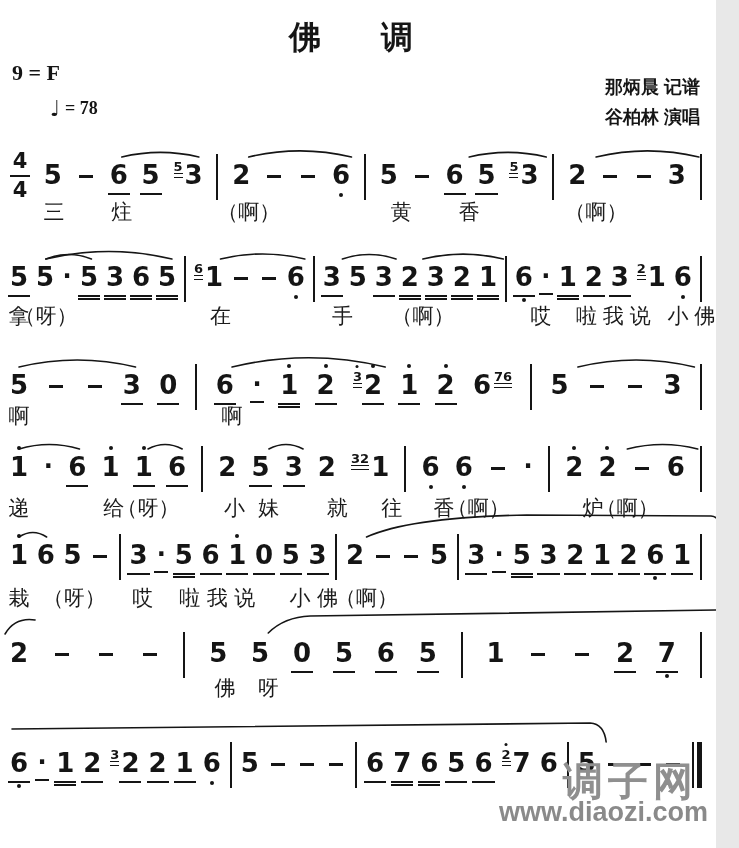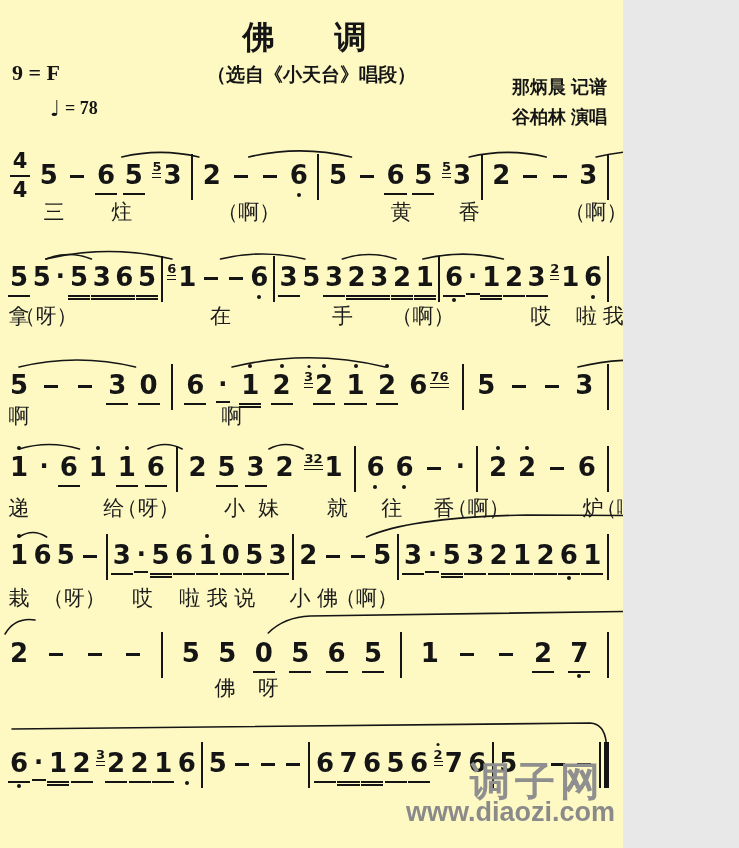--- a/index.html
+++ b/index.html
@@ -1,16 +1,16 @@
 <!DOCTYPE html>
 <html><head>
 <meta charset="utf-8">
 <style>
   html,body{margin:0;padding:0;background:#e8e8e8;}
-  .page{position:relative;width:623px;height:848px;background:#fef9c3;overflow:hidden;
+  .page{position:relative;width:716px;height:848px;background:#ffffff;overflow:hidden;
         font-family:"Liberation Sans",sans-serif;color:#151515;}
   
   .title{position:absolute;top:16px;left:0;right:0;text-align:center;
          font-size:32px;font-weight:bold;letter-spacing:14px;}
   .subtitle{position:absolute;top:62px;left:0;right:0;text-align:center;font-size:19px;font-weight:bold;}
   .keysig{position:absolute;top:60px;left:12px;font-family:"Liberation Serif",serif;
           font-size:22px;font-weight:bold;}
   .tempo{position:absolute;top:96px;left:10px;font-family:"Liberation Serif",serif;
          font-size:18px;font-weight:bold;margin-left:40px;}
   .tempo .glyph{font-family:"DejaVu Sans",sans-serif;font-size:22px;vertical-align:-2px;}
@@ -53,21 +53,20 @@
             font-size:17px;font-weight:bold;}
   .wm-name{position:absolute;top:754px;right:18px;font-size:40px;font-weight:bold;
            color:#8f8f8f;letter-spacing:5px;}
   .wm-url{position:absolute;top:797px;right:8px;font-size:27px;font-weight:bold;color:#8a8a8a;}
 </style>
 </head>
 <body>
 
 <div class="page">
   <div class="title">佛　调</div>
-  <div class="subtitle">（选自《小天台》唱段）</div>
   <div class="keysig">9 = F</div>
   <div class="tempo">
     <span class="glyph">♩</span>
     <span>= 78</span>
   </div>
   <div class="credits">
     <div>那炳晨 记谱</div>
     <div>谷柏林 演唱</div>
   </div>
 

